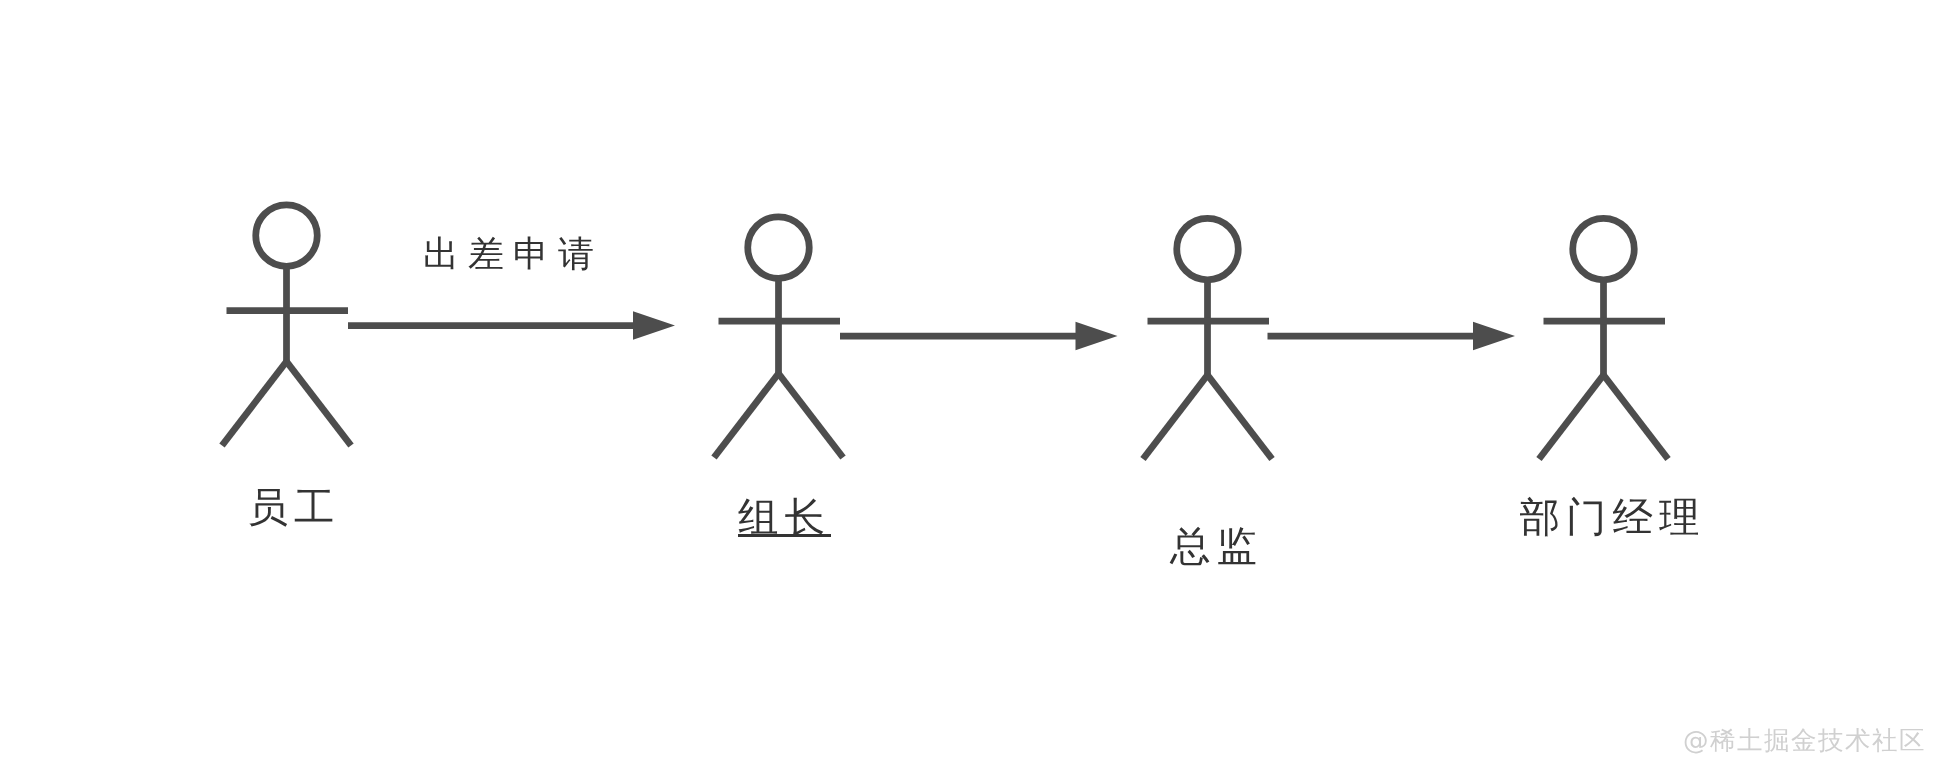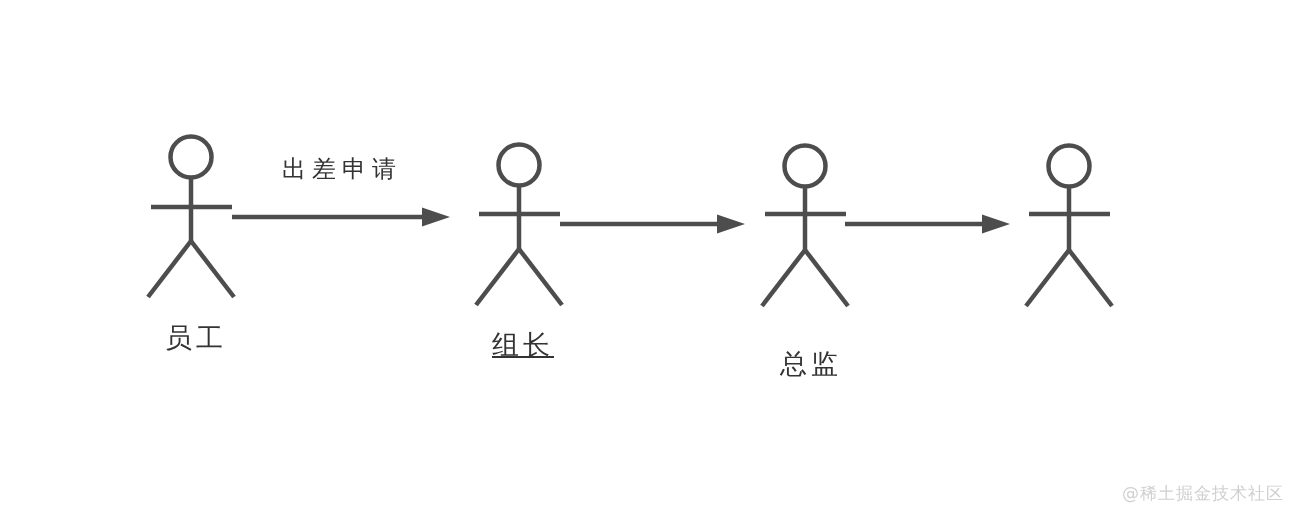--- a/index.html
+++ b/index.html
@@ -121,16 +121,17 @@
   </svg>
 
   <div class="flow-label" style="left:342px; top:153px;">出差申请</div>
 
   <div class="actor-label" style="left:196px; top:320px;">员工</div>
 
   <div class="actor-label" style="left:523px; top:327px;text-decoration:underline;">组长</div>
 
   <div class="actor-label" style="left:811px; top:346px;">总监</div>
 
+  <div class="actor-label" style="left:1075px; top:327px;">部门经理</div>
 
   <div class="watermark">@稀土掘金技术社区</div>
 
 </div>
 
 </body></html>

